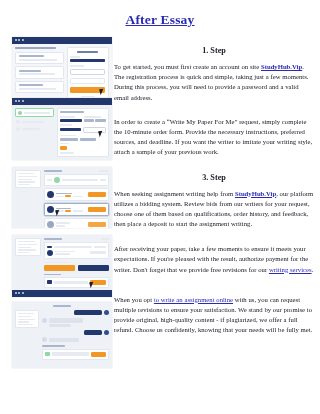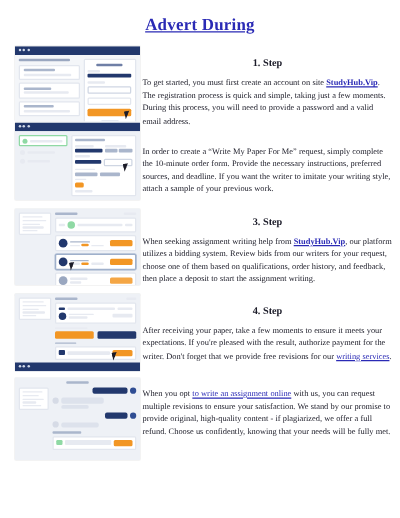--- a/index.html
+++ b/index.html
@@ -200,21 +200,21 @@
     border-radius: 1.6px;
     height: 5px;
   }
   .bubble.me { background: #22386d; }
   .bubble.them { background: #dde2ec; }
 </style>
 </head>
 <body>
 
 <div class="page-title">
-  <span>Advert During</span>
+  <span>After Essay</span>
 </div>
 
 <div class="shots">
 
   <div class="shot" id="shot1">
     <div class="titlebar">
       <div class="dots">
           <i></i>
           <i></i>
           <i></i>
@@ -486,21 +486,20 @@
   <div class="step-block" id="blk2">
     <p class="step-body"><span>In order to create a “Write My Paper For Me” request, simply complete the 10-minute order form. Provide the necessary instructions, preferred sources, and deadline. If you want the writer to imitate your writing style, attach a sample of your previous work.</span></p>
   </div>
 
   <div class="step-block" id="blk3">
     <div class="step-head">3. Step</div>
     <p class="step-body"><span>When seeking assignment writing help from </span><a href="#">StudyHub.Vip</a><span>, our platform utilizes a bidding system. Review bids from our writers for your request, choose one of them based on qualifications, order history, and feedback, then place a deposit to start the assignment writing.</span></p>
   </div>
 
   <div class="step-block" id="blk4">
-    <div class="step-head">4. Step</div>
     <p class="step-body"><span>After receiving your paper, take a few moments to ensure it meets your expectations. If you're pleased with the result, authorize payment for the writer. Don't forget that we provide free revisions for our </span><a href="#" class="plain">writing services</a><span>.</span></p>
   </div>
 
   <div class="step-block" id="blk5">
     <p class="step-body"><span>When you opt </span><a href="#" class="plain">to write an assignment online</a><span> with us, you can request multiple revisions to ensure your satisfaction. We stand by our promise to provide original, high-quality content - if plagiarized, we offer a full refund. Choose us confidently, knowing that your needs will be fully met.</span></p>
   </div>
 
 </div>
 
 </body></html>

